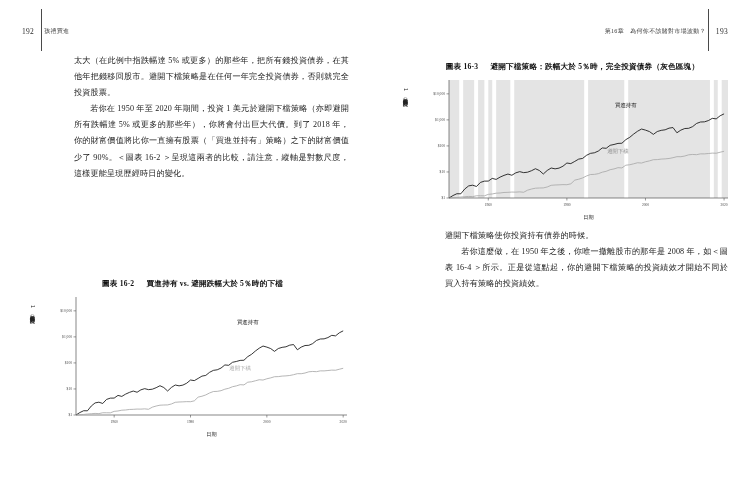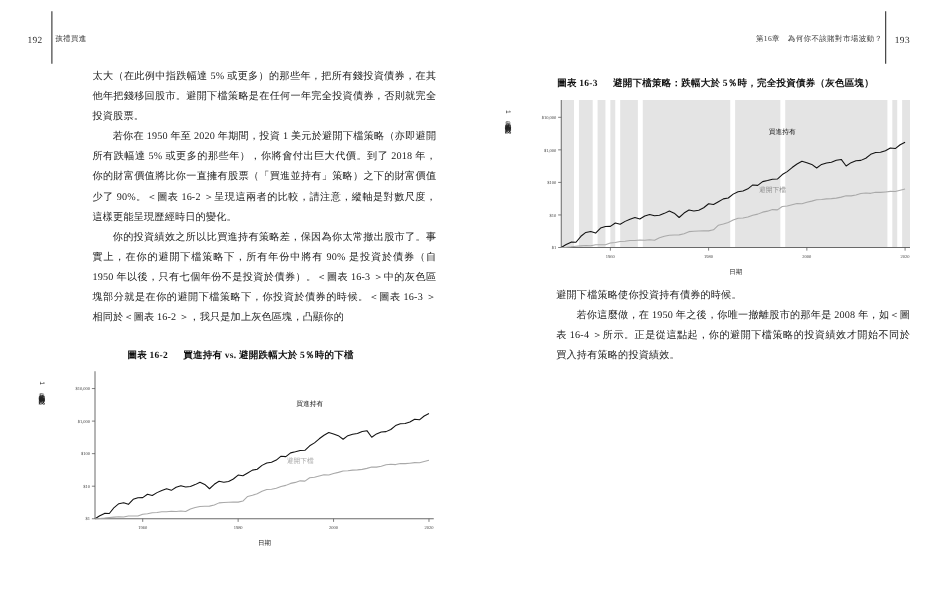--- a/index.html
+++ b/index.html
@@ -76,21 +76,20 @@
 
     <div class="runhead l">
       <span class="folio">192</span>
       <span class="rule-v"></span>
       <span class="rh-title">孩禮買進</span>
     </div>
 
     <div class="body" style="top:53px;">
       <p class="para">太大（在此例中指跌幅達 5% 或更多）的那些年，把所有錢投資債券，在其他年把錢移回股市。避開下檔策略是在任何一年完全投資債券，否則就完全投資股票。</p>
       <p class="para indent">若你在 1950 年至 2020 年期間，投資 1 美元於避開下檔策略（亦即避開所有跌幅達 5% 或更多的那些年），你將會付出巨大代價。到了 2018 年，你的財富價值將比你一直擁有股票（「買進並持有」策略）之下的財富價值少了 90%。＜圖表 16-2 ＞呈現這兩者的比較，請注意，縱軸是對數尺度，這樣更能呈現歷經時日的變化。</p>
-      <p class="para indent">你的投資績效之所以比買進持有策略差，保因為你太常撤出股市了。事實上，在你的避開下檔策略下，所有年份中將有 90% 是投資於債券（自 1950 年以後，只有七個年份不是投資於債券）。＜圖表 16-3 ＞中的灰色區塊部分就是在你的避開下檔策略下，你投資於債券的時候。＜圖表 16-3 ＞相同於＜圖表 16-2 ＞，我只是加上灰色區塊，凸顯你的</p>
     </div>
 
     <div class="fig" style="top:279px;left:22px;right:12px;">
       <div class="fig-title">
         <span>圖表 16-2</span>
         <span style="display:inline-block;width:8px;"></span>
         <span>買進持有 vs. 避開跌幅大於 5％時的下檔</span>
       </div>
       <div class="chart-wrap">
         <div class="ylabel-v" style="left:8px;top:10px;">1 美元的成長（對數尺度）</div>

